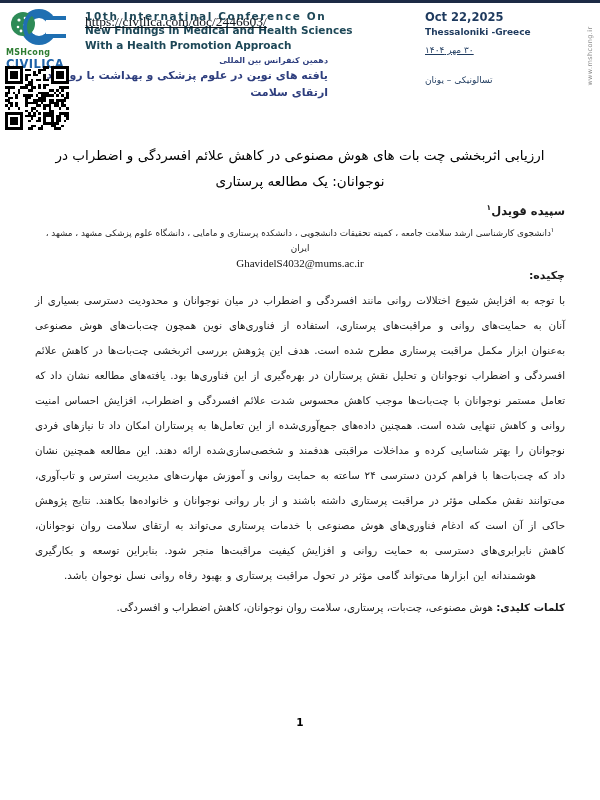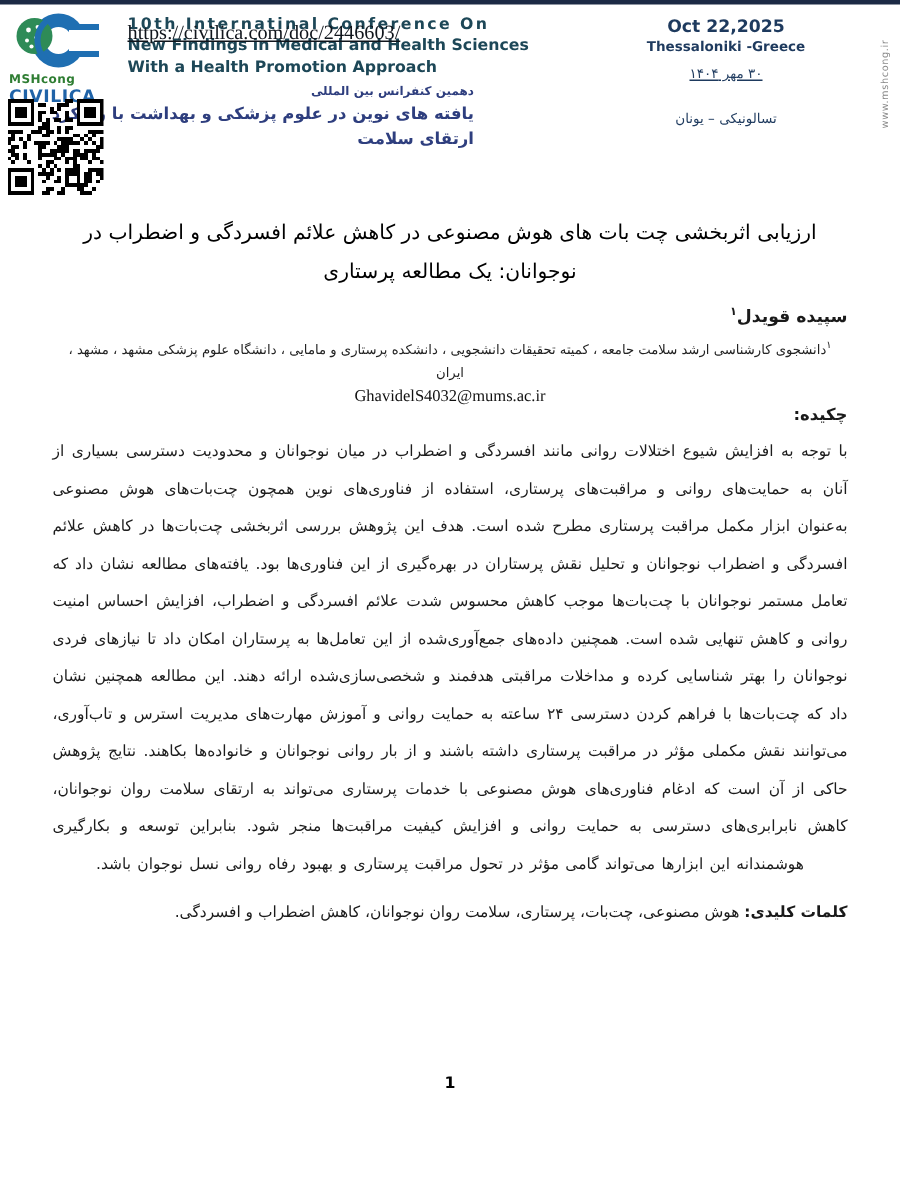--- a/index.html
+++ b/index.html
@@ -18,32 +18,32 @@
   .en-conf .l1{font-weight:bold;font-size:10.5px;letter-spacing:1.6px;white-space:nowrap;}
   .en-conf .l2{font-size:10.5px;font-weight:600;white-space:nowrap;}
   .en-conf .l3{font-size:10.5px;font-weight:600;white-space:nowrap;margin-top:2px;}
 
   .doc-url{
     position:absolute;left:85px;top:14px;z-index:6;
     font-family:"Liberation Serif",serif;font-size:13.5px;color:#10151c;
     text-decoration:underline;white-space:nowrap;
   }
 
-  .event{position:absolute;right:46px;top:10px;width:140px;text-align:center;color:#1e3a5e;}
+  .event{position:absolute;right:35px;top:10px;width:140px;text-align:left;color:#1e3a5e;}
   .event .date-en{font-weight:bold;font-size:11.5px;}
   .event .loc-en{font-weight:bold;font-size:9px;margin-top:3px;}
   .event .date-fa{font-size:9px;margin-top:8px;direction:rtl;text-decoration:underline;}
   .event .loc-fa{font-size:9px;margin-top:20px;direction:rtl;}
 
   .site-vert{
     position:absolute;right:-22px;top:52px;width:64px;color:#8a8a8a;font-size:6.5px;
     transform:rotate(-90deg);transform-origin:center;letter-spacing:.4px;text-align:center;
   }
 
-  .fa-conf{position:absolute;right:284px;top:56px;direction:rtl;color:#2e3e7e;}
+  .fa-conf{position:absolute;right:272px;top:56px;direction:rtl;color:#2e3e7e;}
   .fa-conf .l1{font-size:8px;font-weight:bold;white-space:nowrap;}
   .fa-conf .l2{font-size:11px;font-weight:bold;white-space:nowrap;margin-top:4px;}
   .fa-conf .l3{font-size:11px;font-weight:bold;white-space:nowrap;margin-top:4px;}
 
   .qr{position:absolute;left:5px;top:66px;width:64px;height:64px;}
 
   
   .content{position:absolute;left:35px;top:142px;width:530px;}
   .title{
     direction:rtl;text-align:center;font-weight:normal;font-size:13.5px;

